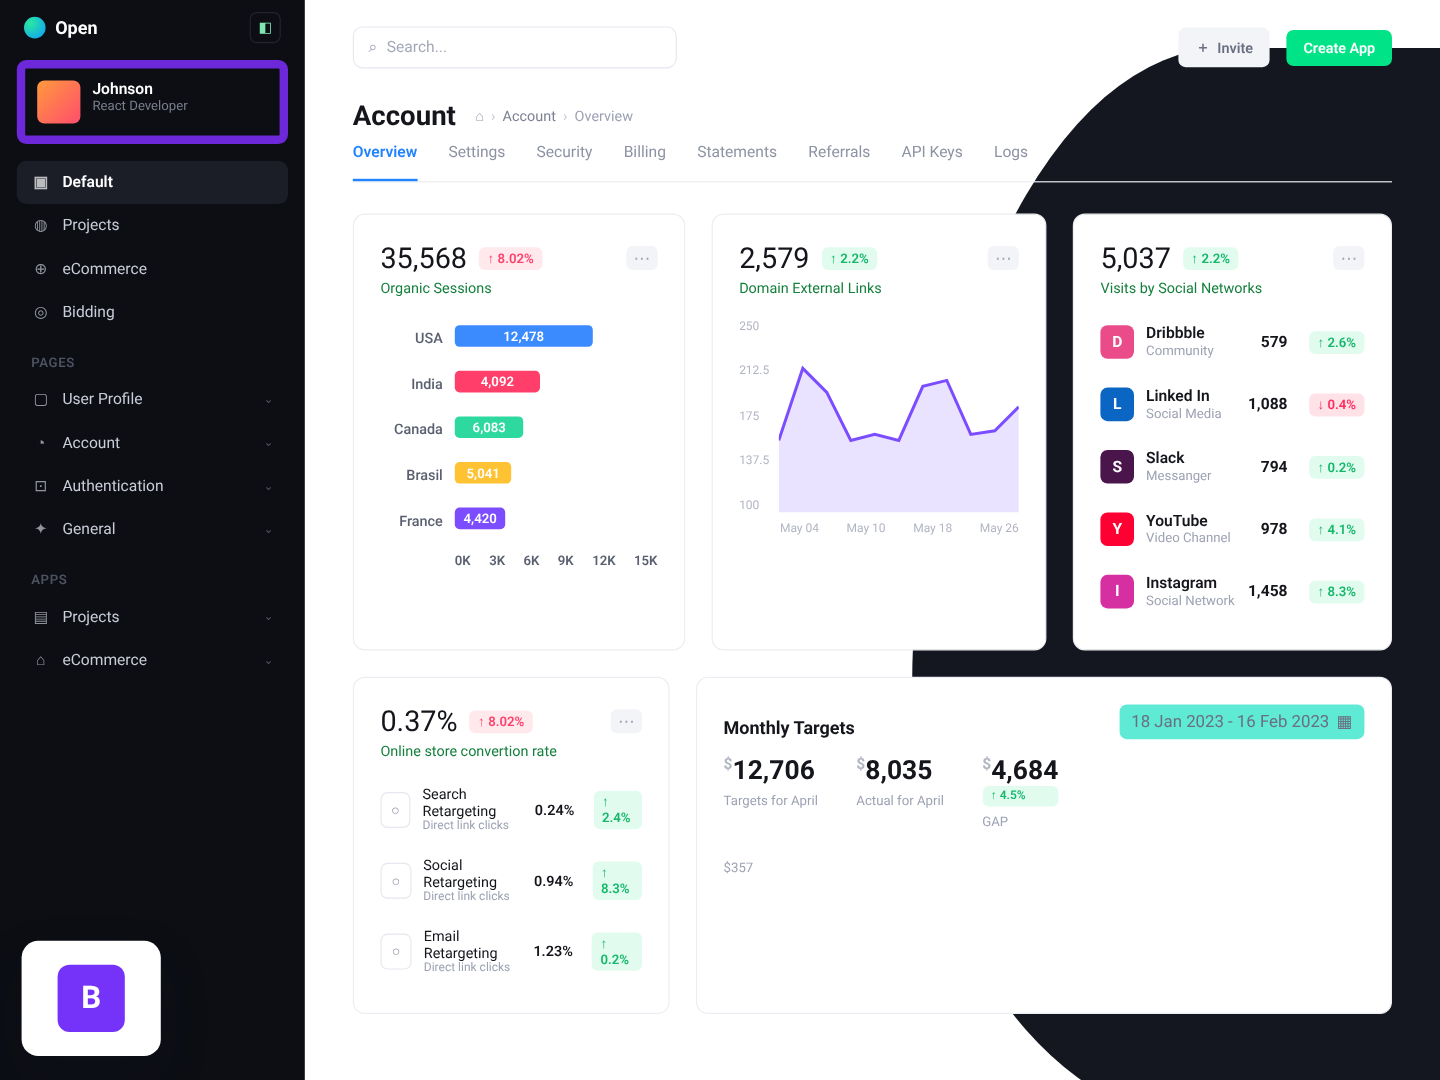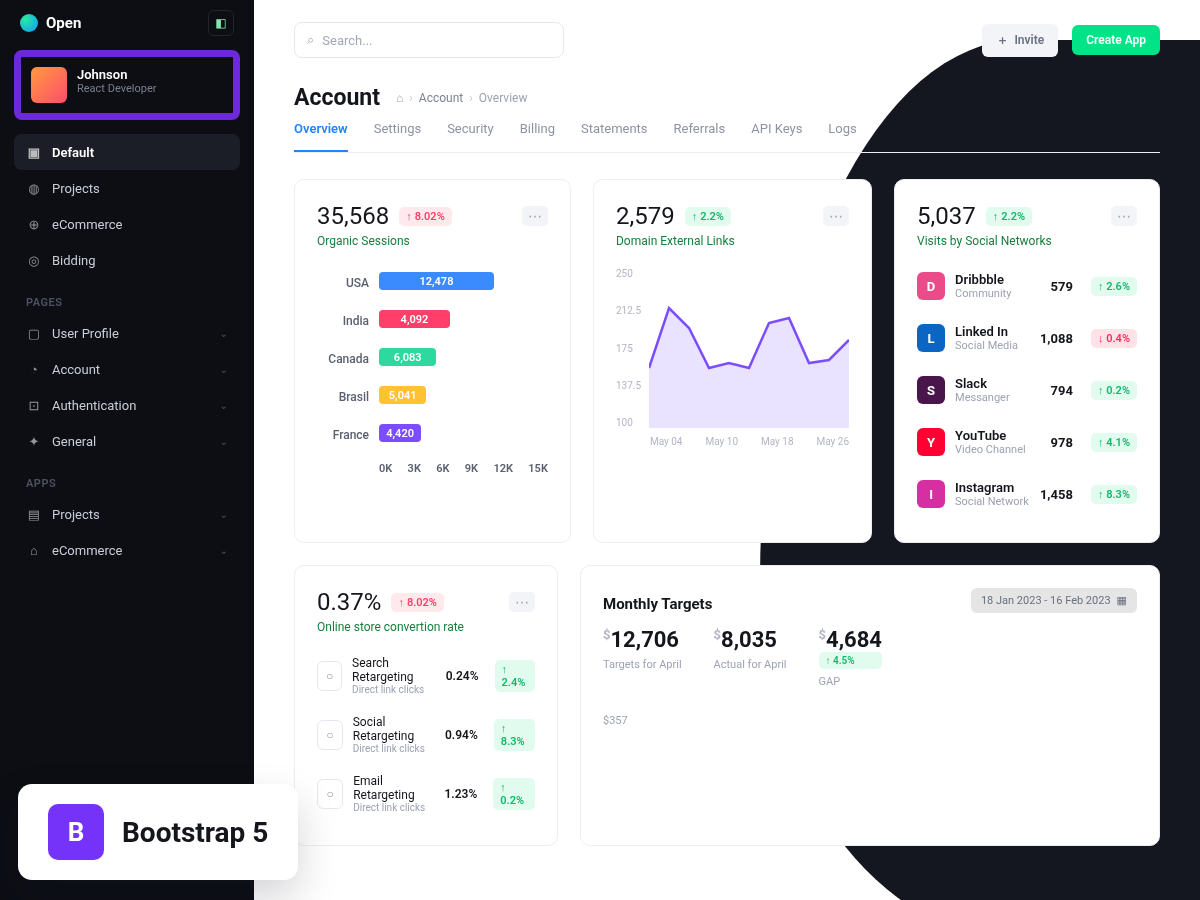--- a/index.html
+++ b/index.html
@@ -61,21 +61,21 @@
 .row2{display:flex;gap:22px;margin-top:22px}
 .conv-row{display:flex;align-items:center;gap:10px;padding:10px 0;font-size:12px}
 .conv-icon{width:30px;height:30px;border:1px solid #e6e8ef;border-radius:6px;display:flex;align-items:center;justify-content:center;color:#8e93a4}
 .conv-title{font-weight:400;color:#14161c}
 .conv-sub{font-size:10px;color:#9da2b3}
 .conv-val{margin-left:auto;font-weight:600;color:#14161c}
 .mt-row{display:flex;gap:32px;margin-top:14px}
 .mt-val{font-size:22px;font-weight:700;color:#14161c}
 .mt-cur{font-size:13px;color:#b2b6c4;vertical-align:top}
 .mt-sub{font-size:11px;color:#9da2b3;margin-top:6px}
-.date-pill{background:#e5e5e5;color:#6a6f81;font-size:11px;padding:6px 10px;border-radius:6px;display:flex;align-items:center;gap:6px}
+.date-pill{background:#5eead4;color:#6a6f81;font-size:14px;padding:6px 10px;border-radius:6px;display:flex;align-items:center;gap:6px}
 .side-tabs{position:absolute;right:0;top:150px;display:flex;flex-direction:column;gap:6px}
 .side-tab{background:#2a2d36;color:#c9cdd8;font-size:10px;writing-mode:vertical-rl;padding:10px 5px;border-radius:6px 0 0 6px}
 .blob{position:absolute;right:-80px;top:40px;width:520px;height:900px;background:#14171f;border-radius:50% 0 0 50% / 60% 0 0 40%;z-index:5;pointer-events:none}
 .floaters{position:absolute;bottom:20px;left:18px;display:flex;gap:26px;z-index:20}
 .floater{background:#fff;border-radius:14px;padding:20px 30px;display:flex;align-items:center;gap:18px;box-shadow:0 18px 40px rgba(20,24,40,.18)}
 .floater-icon{width:56px;height:56px;border-radius:10px;display:flex;align-items:center;justify-content:center;font-size:26px;font-weight:700;color:#fff}
 .floater-label{font-size:28px;font-weight:700;color:#14161c}
 .content{position:relative;z-index:10}
 svg.spark{width:200px;height:160px}
 </style>
@@ -396,15 +396,14 @@
 
 <div class="side-tabs">
   <div class="side-tab">Explore</div>
   <div class="side-tab">Help</div>
   <div class="side-tab">Buy now</div>
 </div>
 
 <div class="floaters">
   <div class="floater">
     <div class="floater-icon" style="background:#7533f9">B</div>
-    <div class="floater-label">Bootstrap 5</div>
   </div>
 </div>
 
 </body></html>

